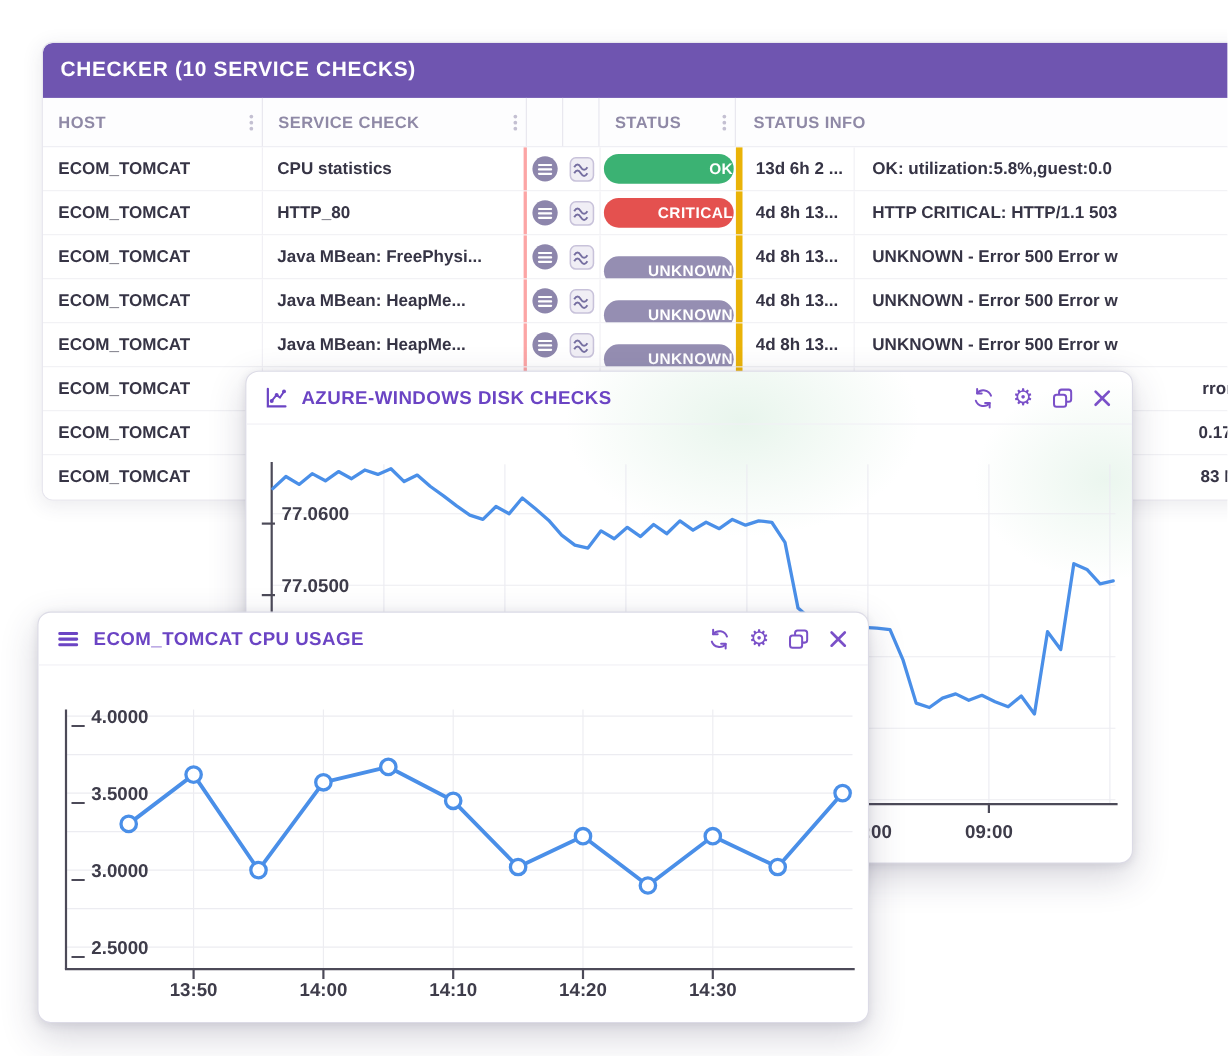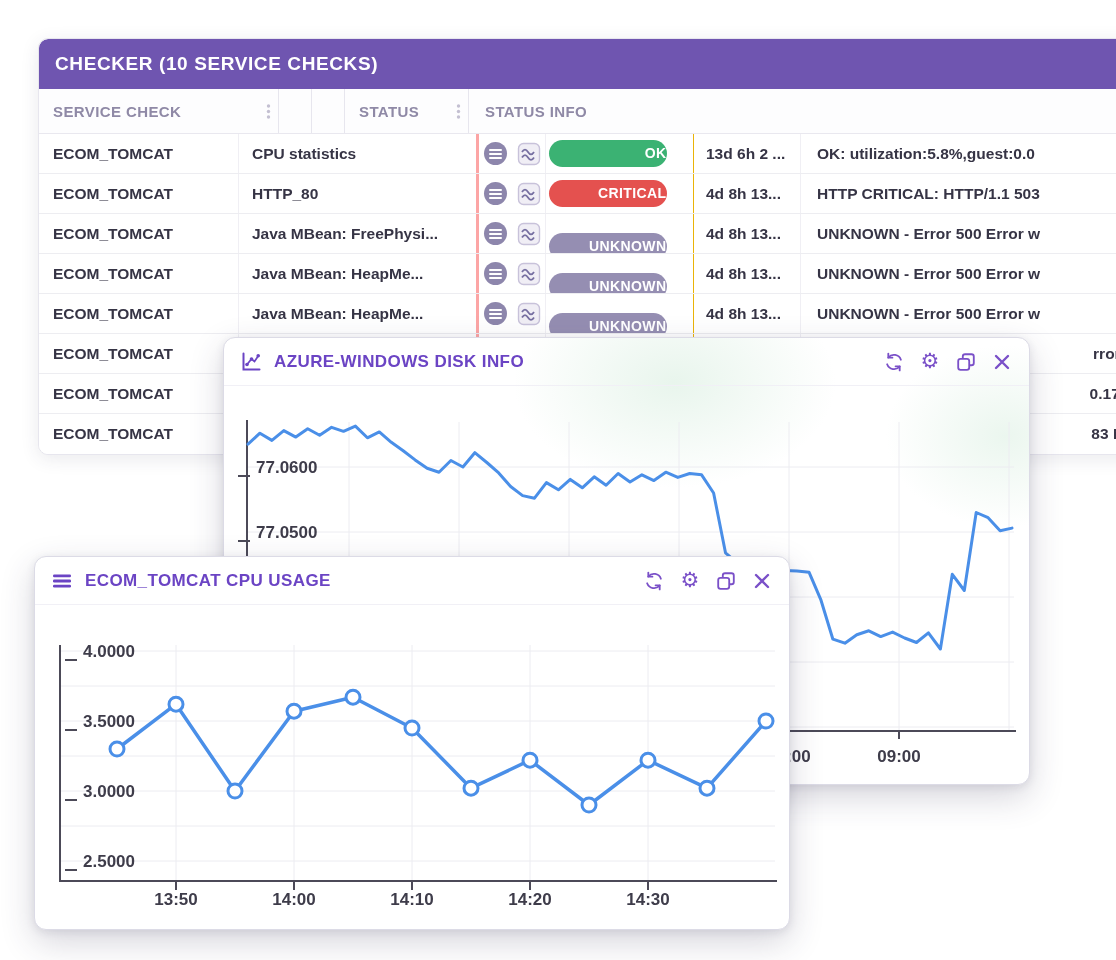--- a/index.html
+++ b/index.html
@@ -28,21 +28,21 @@
   .dots { display:inline-flex; flex:0 0 auto; }
 
   .trow { display:flex; height:40px; align-items:center; border-bottom:1px solid #ededf1;
           background:#fff; }
   .trow:last-child { border-bottom:none; }
   .cell { display:flex; align-items:center; height:100%; font-size:15.5px; font-weight:700;
           color:#363445; white-space:nowrap; overflow:hidden; }
   .cell.c-host { padding-left:14px; border-right:1px solid #f0eff4; }
   .cell.c-service { padding-left:13px; border-right:3px solid #fca5a5; }
   .cell.c-status { border-left:1px solid #f0eff4; justify-content:center; }
-  .cell.c-duration { border-left:1px solid #eab308;margin-left:24px; }
+  .cell.c-duration { border-left:6px solid #eab308; }
   .cell.c-info { border-left:1px solid #f0eff4; }
   .cell.c-info.fragment { justify-content:flex-end; padding-right:10px; }
 
   .badge { display:inline-block; width:118px; height:27px; line-height:27px; border-radius:14px;
            text-align:right; color:#fff; font-size:14px; font-weight:700; letter-spacing:.4px; }
   .badge:empty { display:none; }
   .badge.ok { background:#3bb273; }
   .badge.critical { background:#e4514f; }
   .badge.unknown { background:#958eb2;margin-top:25px; }
 
@@ -81,20 +81,32 @@
 <body>
 
 <div class="stage">
 
   <div class="panel">
     <div class="panel-header">
       <span class="panel-title">CHECKER (10 SERVICE CHECKS)</span>
     </div>
 
     <div class="thead">
+      <div class="th c-host">
+        <span>HOST</span>
+        <span class="dots">
+            <svg width="5" height="17" viewBox="0 0 5 17">
+              <g fill="#c4c0d2">
+                <circle cx="2.5" cy="3" r="1.7"></circle>
+                <circle cx="2.5" cy="8.5" r="1.7"></circle>
+                <circle cx="2.5" cy="14" r="1.7"></circle>
+              </g>
+            </svg>
+          </span>
+      </div>
       <div class="th c-service">
         <span>SERVICE CHECK</span>
         <span class="dots">
             <svg width="5" height="17" viewBox="0 0 5 17">
               <g fill="#c4c0d2">
                 <circle cx="2.5" cy="3" r="1.7"></circle>
                 <circle cx="2.5" cy="8.5" r="1.7"></circle>
                 <circle cx="2.5" cy="14" r="1.7"></circle>
               </g>
             </svg>
@@ -277,21 +289,21 @@
     <div class="win-titlebar">
       <span class="win-btn">
         <svg width="24" height="24" viewBox="0 0 24 24">
             <path d="M4.5 3.5v16h16" stroke="#6b44c4" stroke-width="2" fill="none" stroke-linecap="round"></path>
             <path d="M8 14.5l4.5-5.5 3 2.5 4-6" stroke="#6b44c4" stroke-width="1.8" fill="none"></path>
             <circle cx="8" cy="14.5" r="1.8" fill="#6b44c4"></circle>
             <circle cx="12.5" cy="9" r="1.8" fill="#6b44c4"></circle>
             <circle cx="19.2" cy="5.8" r="1.8" fill="#6b44c4"></circle>
           </svg>
       </span>
-      <span class="win-title">AZURE-WINDOWS DISK INFO</span>
+      <span class="win-title">AZURE-WINDOWS DISK CHECKS</span>
       <span class="win-btn">
         <svg width="22" height="22" viewBox="0 0 24 24" fill="none" stroke="#7a50c8" stroke-width="2" stroke-linecap="round">
             <path d="M19.5 9.5A8 8 0 0 0 5.8 7.1"></path>
             <path d="M4.5 14.5a8 8 0 0 0 13.7 2.4"></path>
             <path d="M5.8 2.8v4.5h4.5" stroke-linejoin="round"></path>
             <path d="M18.2 21.2v-4.5h-4.5" stroke-linejoin="round"></path>
           </svg>
       </span>
       <span class="win-btn">
           <span class="gear-glyph">⚙</span>

